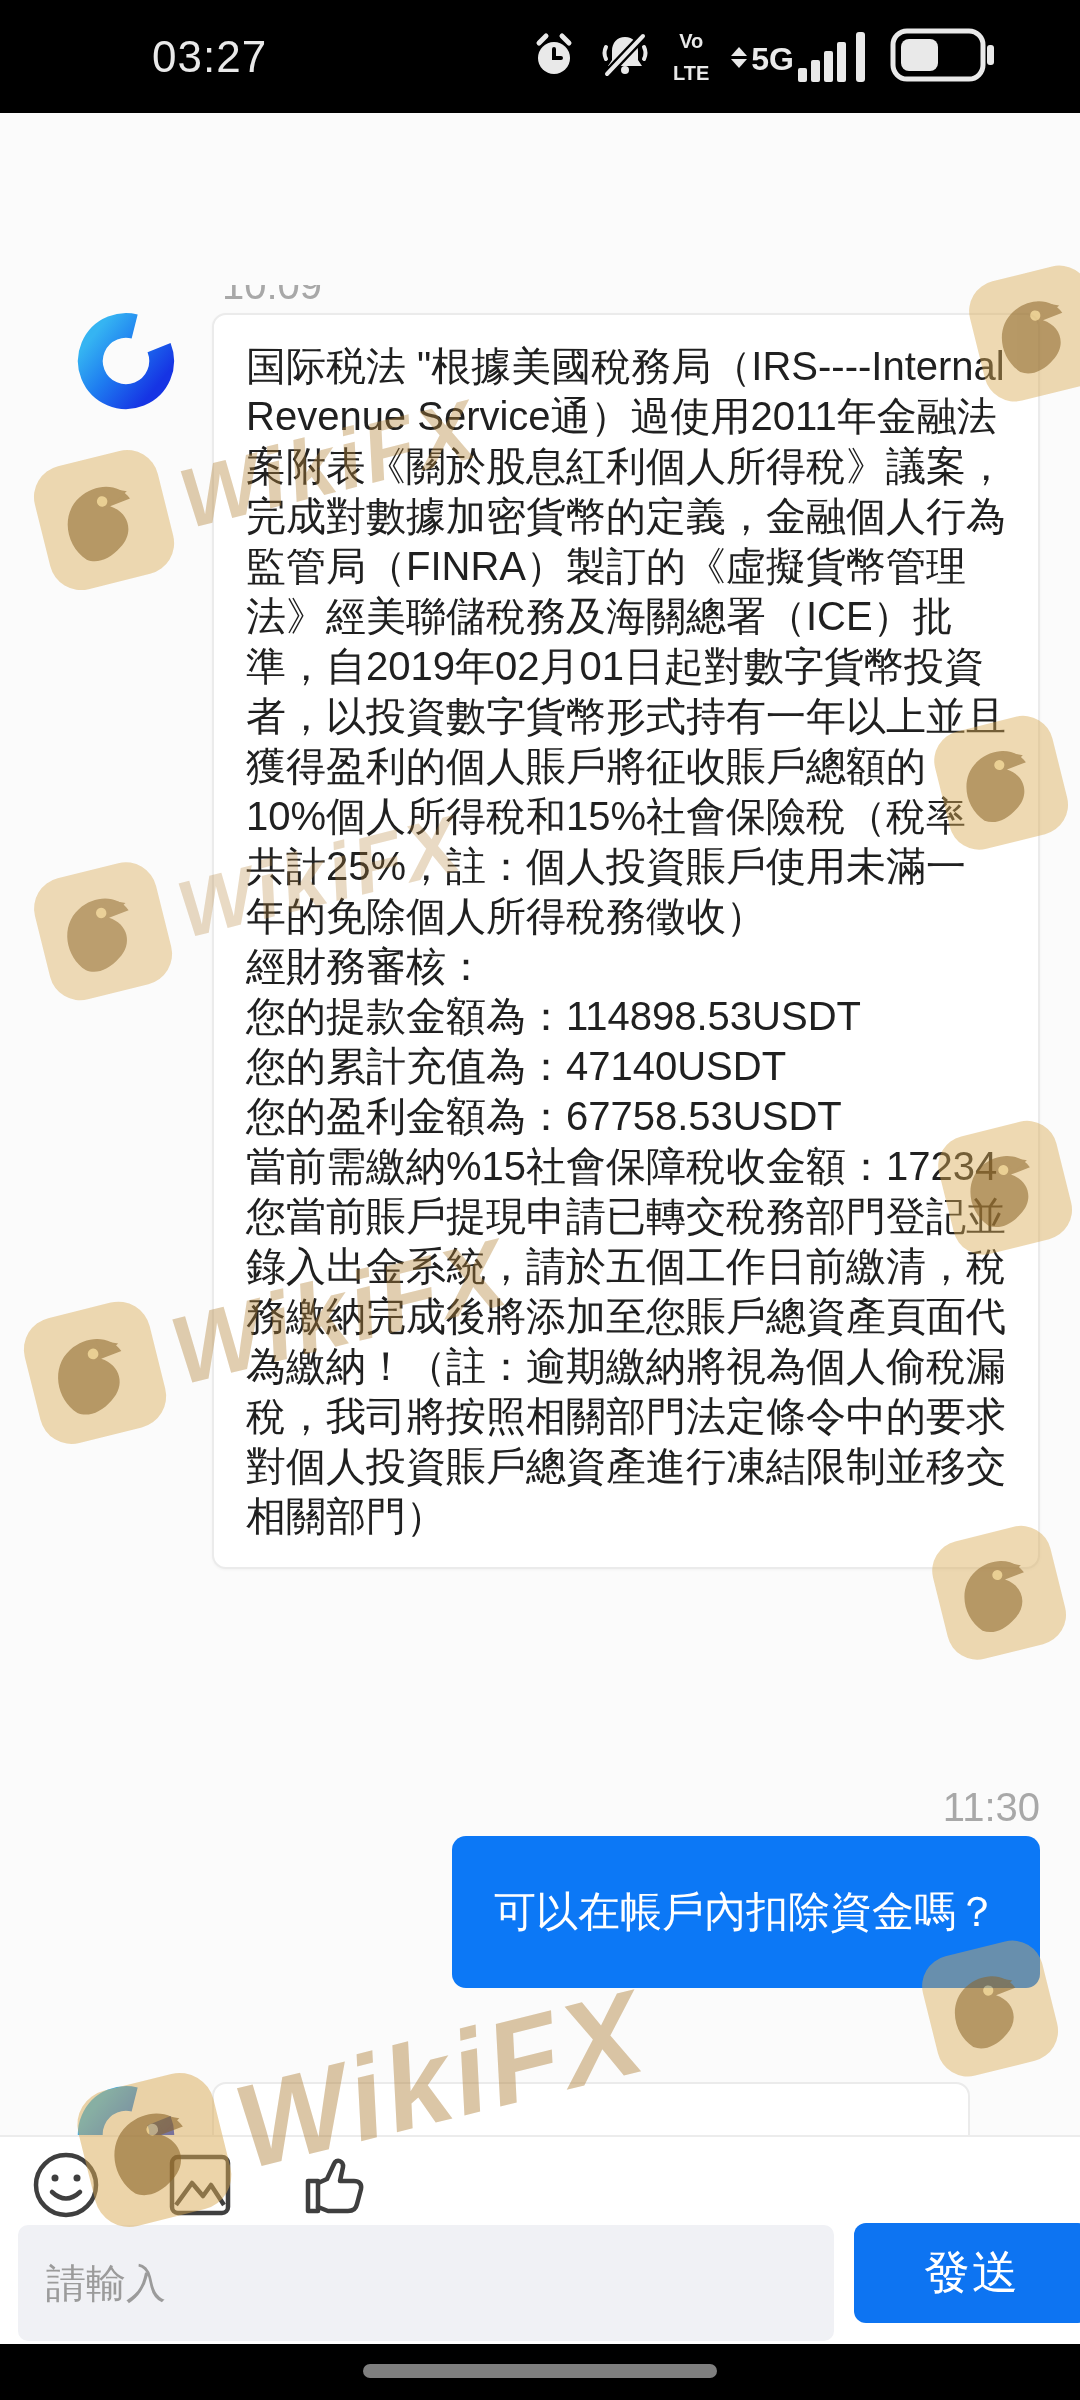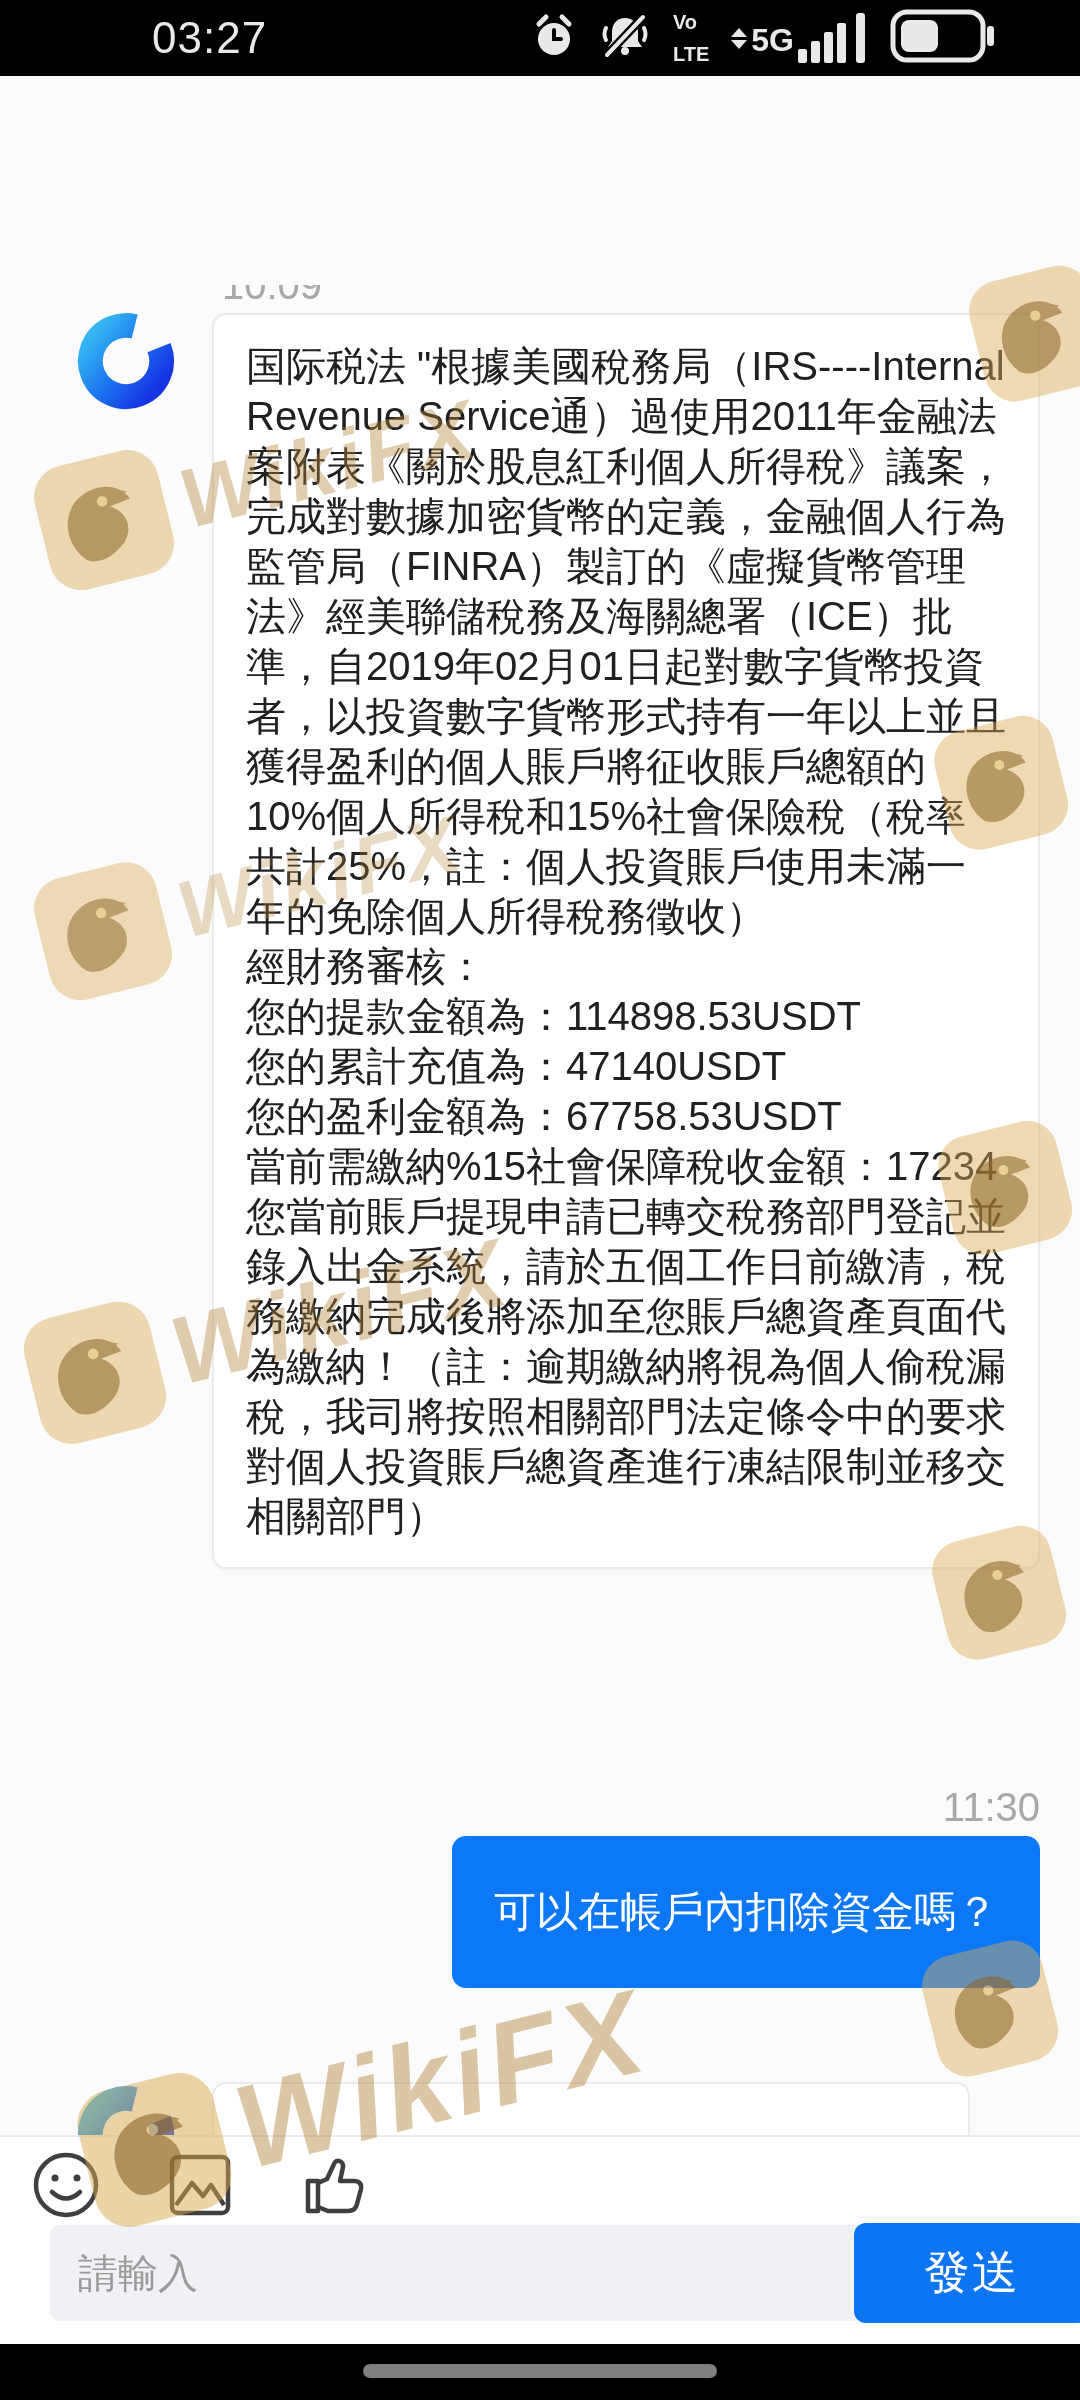--- a/index.html
+++ b/index.html
@@ -3,27 +3,27 @@
 <meta charset="utf-8">
 <style>
   html,body{margin:0;padding:0;background:#222;}
   *{box-sizing:border-box;}
   #screen{
     position:relative;width:1080px;height:2400px;overflow:hidden;
     background:#fbfbfb;font-family:"Liberation Sans","DejaVu Sans",sans-serif;
   }
   
   .statusbar{
-    position:absolute;top:0;left:0;width:1080px;height:76px;background:#000;
+    position:absolute;top:0;left:0;width:1080px;height:113px;background:#000;
     display:flex;align-items:center;justify-content:space-between;
     padding:0 86px 0 152px;color:#e9e9e9;
   }
   .status-time{font-size:44px;letter-spacing:1px;}
   .sicons{display:flex;align-items:center;gap:22px;}
-  .volte{display:flex;flex-direction:column;align-items:flex-start;line-height:1;font-weight:bold;gap:12px;}
+  .volte{display:flex;flex-direction:column;align-items:center;line-height:1;font-weight:bold;gap:12px;}
   .volte span{font-size:20px;letter-spacing:0;}
   .net{display:flex;align-items:flex-end;gap:4px;}
   .net .arrows{display:flex;flex-direction:column;gap:3px;margin-bottom:14px;}
   .net .arrows i{display:block;width:0;height:0;border-left:8px solid transparent;border-right:8px solid transparent;}
   .net .arrows i.up{border-bottom:9px solid #e9e9e9;}
   .net .arrows i.down{border-top:9px solid #e9e9e9;}
   .net .g5{font-size:32px;font-weight:bold;margin-bottom:4px;}
   
   .header{
     position:absolute;top:105px;left:0;width:1080px;height:180px;
@@ -56,23 +56,23 @@
     position:absolute;left:212px;top:1797px;width:758px;height:130px;
     background:#fff;border:2px solid #ebebeb;
   }
   
   .composer{position:absolute;top:2135px;left:0;width:1080px;height:209px;background:#fff;border-top:2px solid #ececec;}
   .cicon{position:absolute;top:10px;width:76px;height:76px;cursor:pointer;}
   .cicon.emoji{left:28px;}
   .cicon.image{left:162px;}
   .cicon.thumb{left:296px;}
   .chat-input{
-    position:absolute;left:18px;top:88px;width:816px;height:96px;
+    position:absolute;left:18px;top:88px;width:816px;height:116px;
     background:#f0f1f5;border:none;border-radius:10px;outline:none;
-    font-size:40px;color:#222;padding:0 28px;font-family:inherit;margin-left:32px;
+    font-size:40px;color:#222;padding:0 28px;font-family:inherit;
   }
   .chat-input::placeholder{color:#9b9b9b;}
   .send-btn{
     position:absolute;left:854px;top:86px;width:236px;height:100px;
     background:var(--send-blue,#0d74f2);border:none;border-radius:12px;
     color:#fff;font-size:46px;display:flex;align-items:center;justify-content:center;
     cursor:pointer;font-family:Liberation Mono, monospace;letter-spacing:2px;
   }
   
   .navbar{position:absolute;top:2344px;left:0;width:1080px;height:56px;background:#000;}

